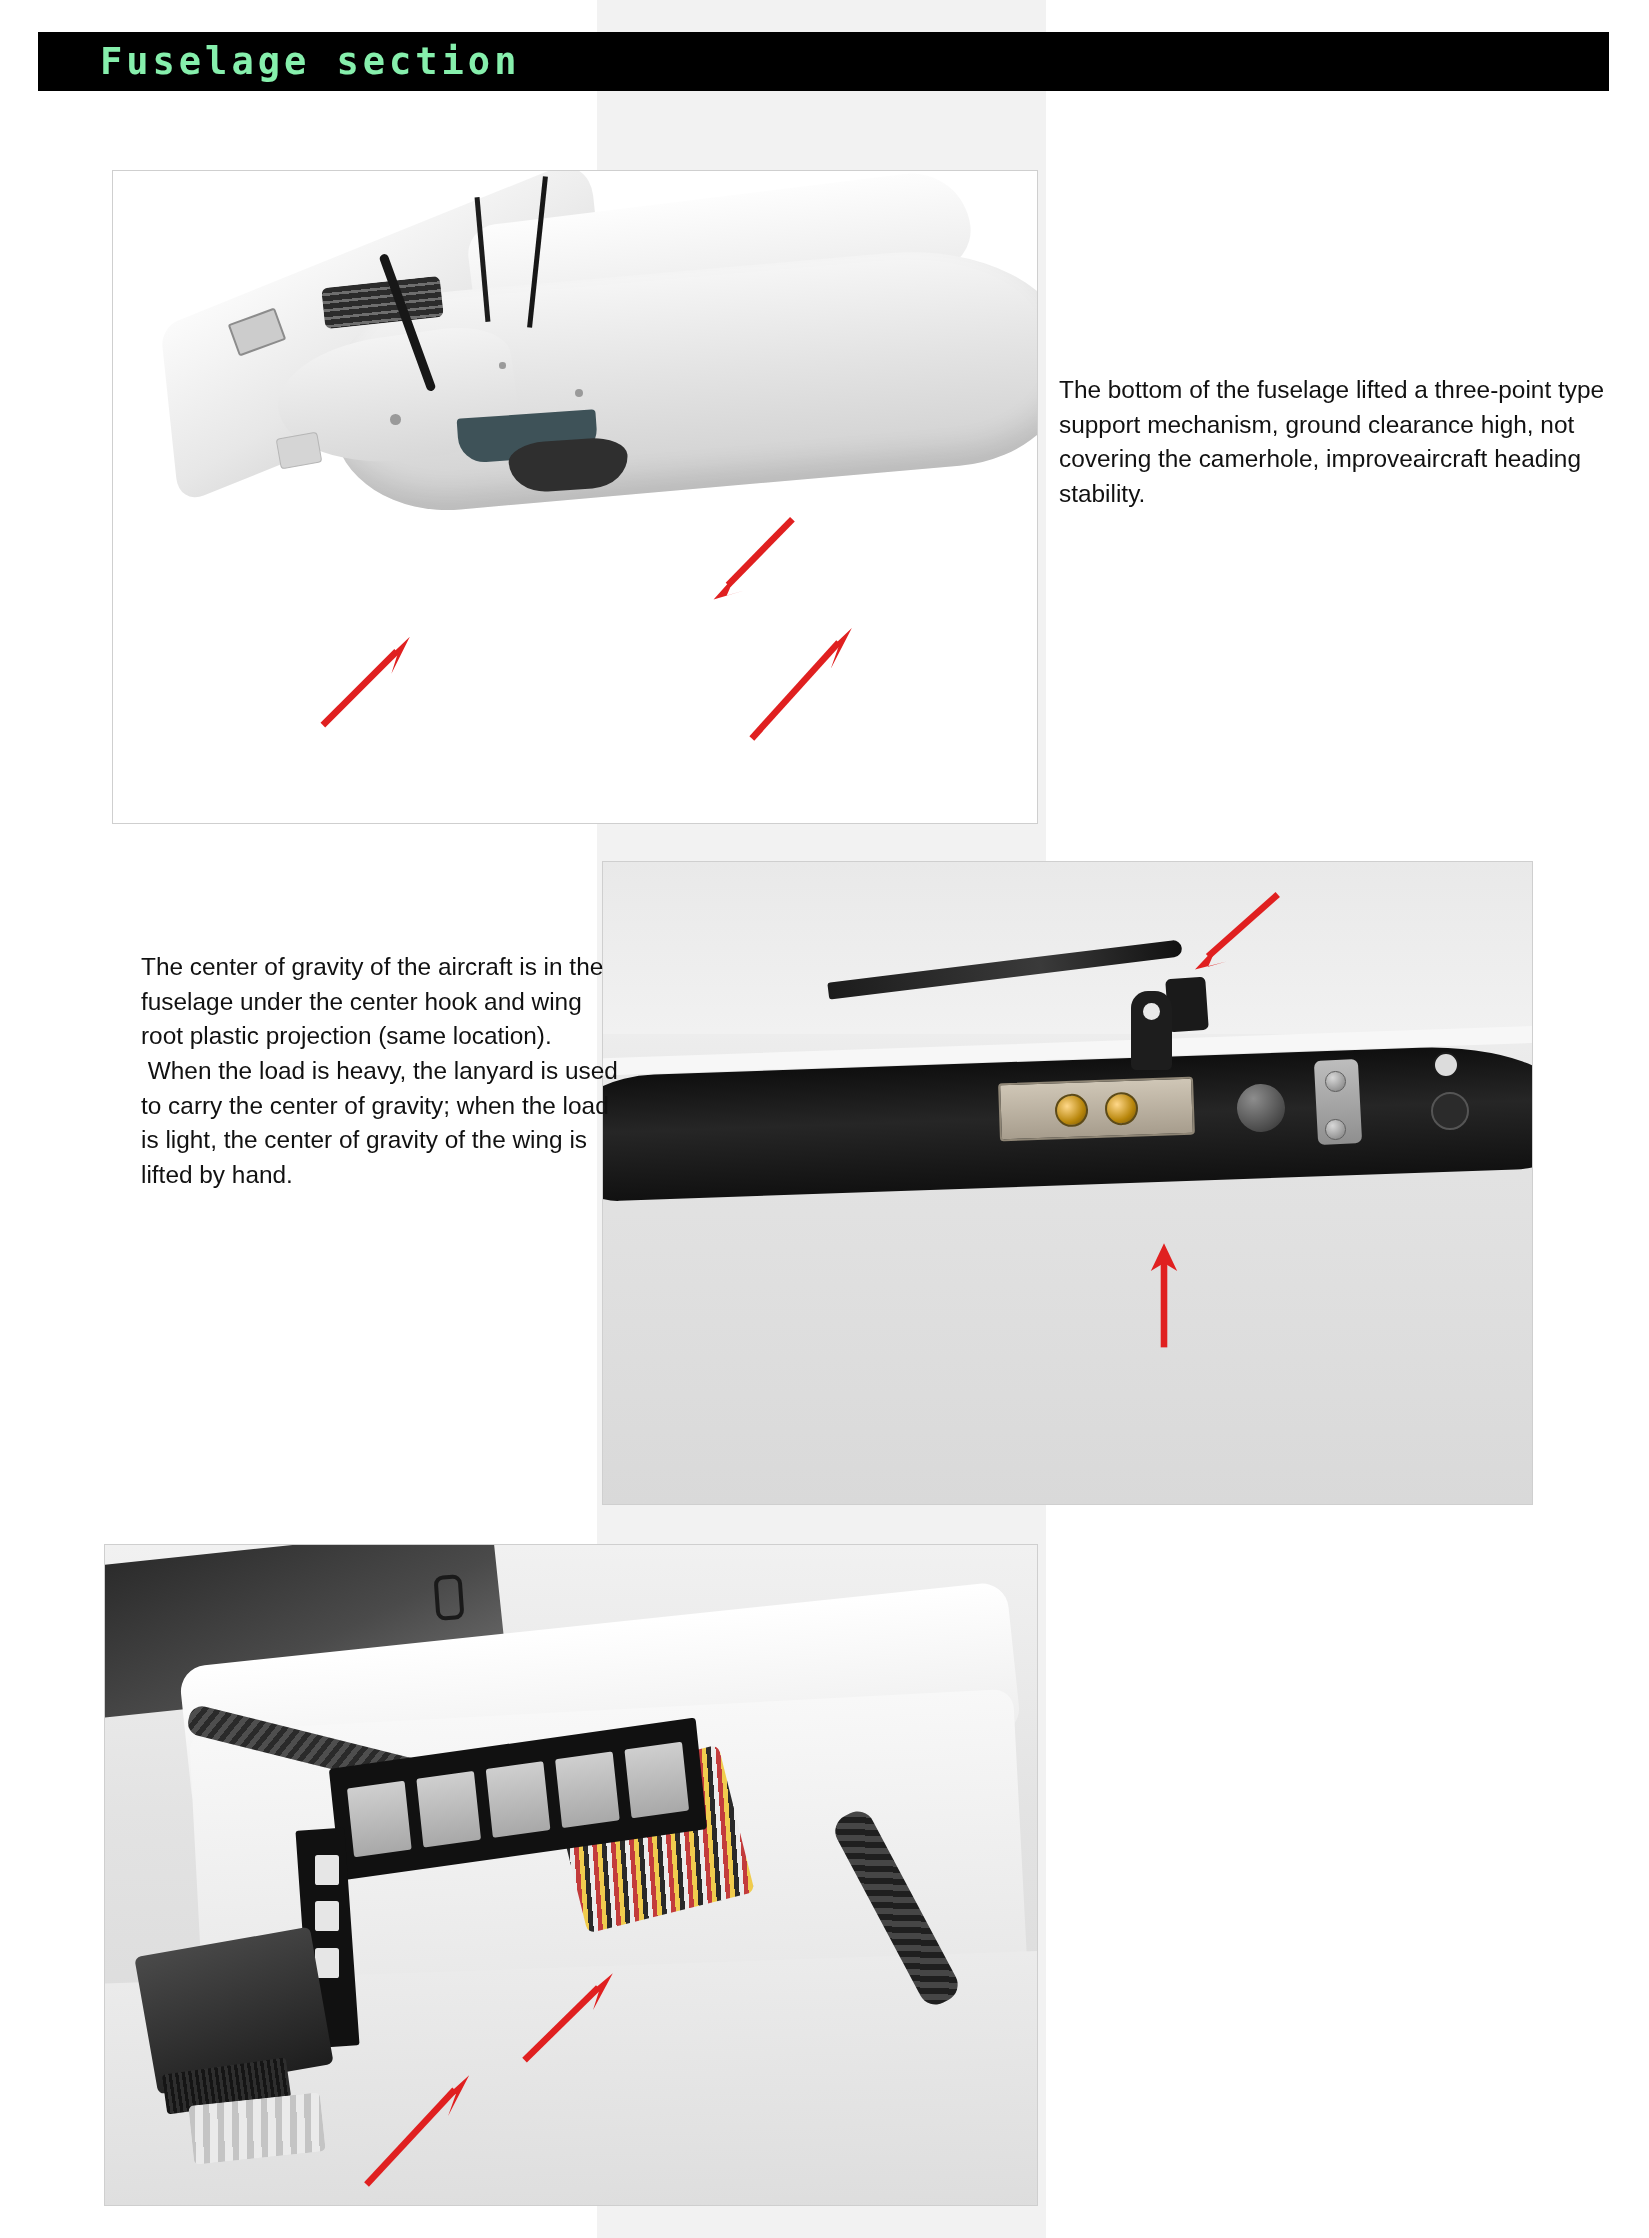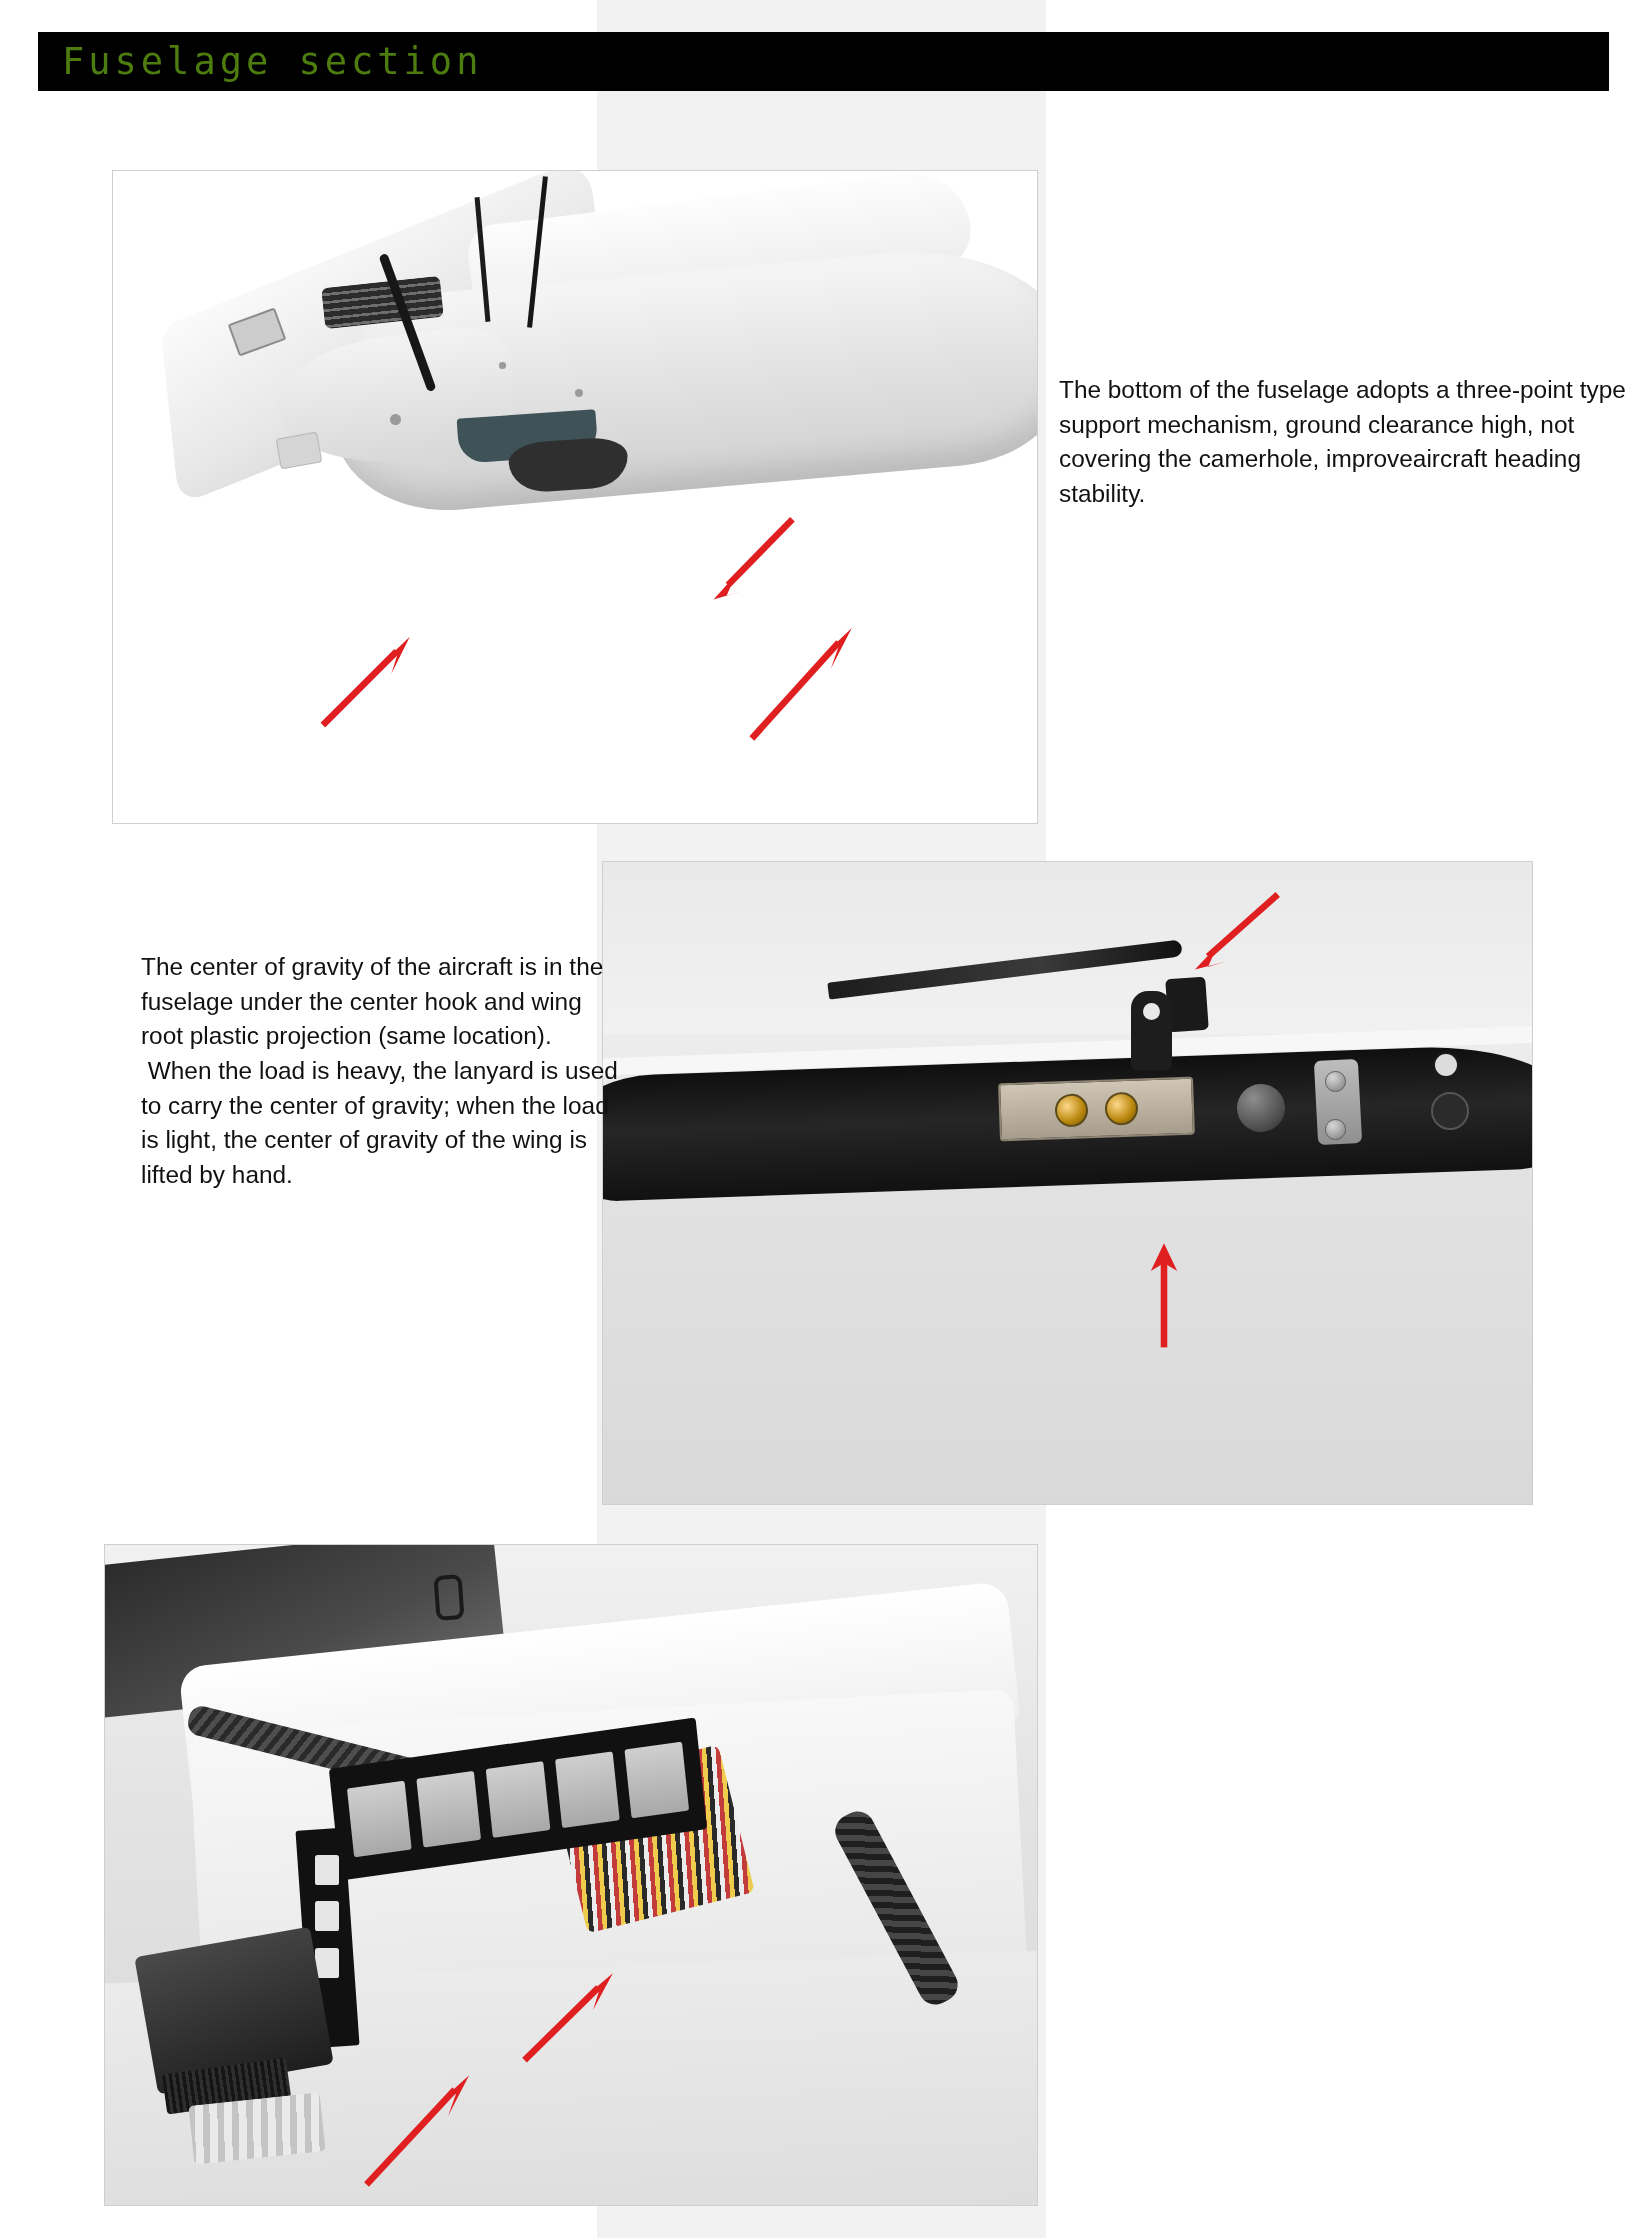--- a/index.html
+++ b/index.html
@@ -38,26 +38,26 @@
     position: absolute;
     left: 38px;
     top: 32px;
     width: 1571px;
     height: 59px;
     background: #000000;
     display: flex;
     align-items: center;
   }
   .header-title {
-    color: #4d7c0f;
+    color: #86efac;
     font-family: "DejaVu Sans Mono", monospace;
     font-size: 37px;
-    font-weight: normal;
+    font-weight: bold;
     letter-spacing: 4px;
-    padding-left: 24px;
+    padding-left: 62px;
     white-space: nowrap;
   }
 
   
   .photo {
     position: absolute;
     border: 1.3px solid #cfcfcf;
     background: #ffffff;
     overflow: hidden;
   }
@@ -473,21 +473,21 @@
       </svg>
     </div>
     <div class="arrow" style="left:627px; top:449px;">
       <svg width="125" height="125" viewBox="0 0 190 190">
         <line x1="18" y1="180" x2="150" y2="34" stroke="#e02020" stroke-width="10"></line>
         <polygon points="170,12 128,52 150,40 138,74" fill="#e02020"></polygon>
       </svg>
     </div>
   </div>
 
-  <div class="textblock" style="left:1059px; top:373px; width:581px;">The bottom of the fuselage adopts a three-point type support mechanism, ground clearance high, not covering the camerhole, improveaircraft heading stability.</div>
+  <div class="textblock" style="left:1059px; top:373px; width:581px;">The bottom of the fuselage lifted a three-point type support mechanism, ground clearance high, not covering the camerhole, improveaircraft heading stability.</div>
 
   <div class="photo" id="photo2">
     <div class="p2-top"></div>
     <div class="p2-body"></div>
     <div class="p2-whiteline"></div>
     <div class="p2-blackband"></div>
     <div class="p2-antenna"></div>
     <div class="p2-antbase"></div>
     <div class="p2-hookplate"></div>
     <div class="p2-hookhole"></div>

